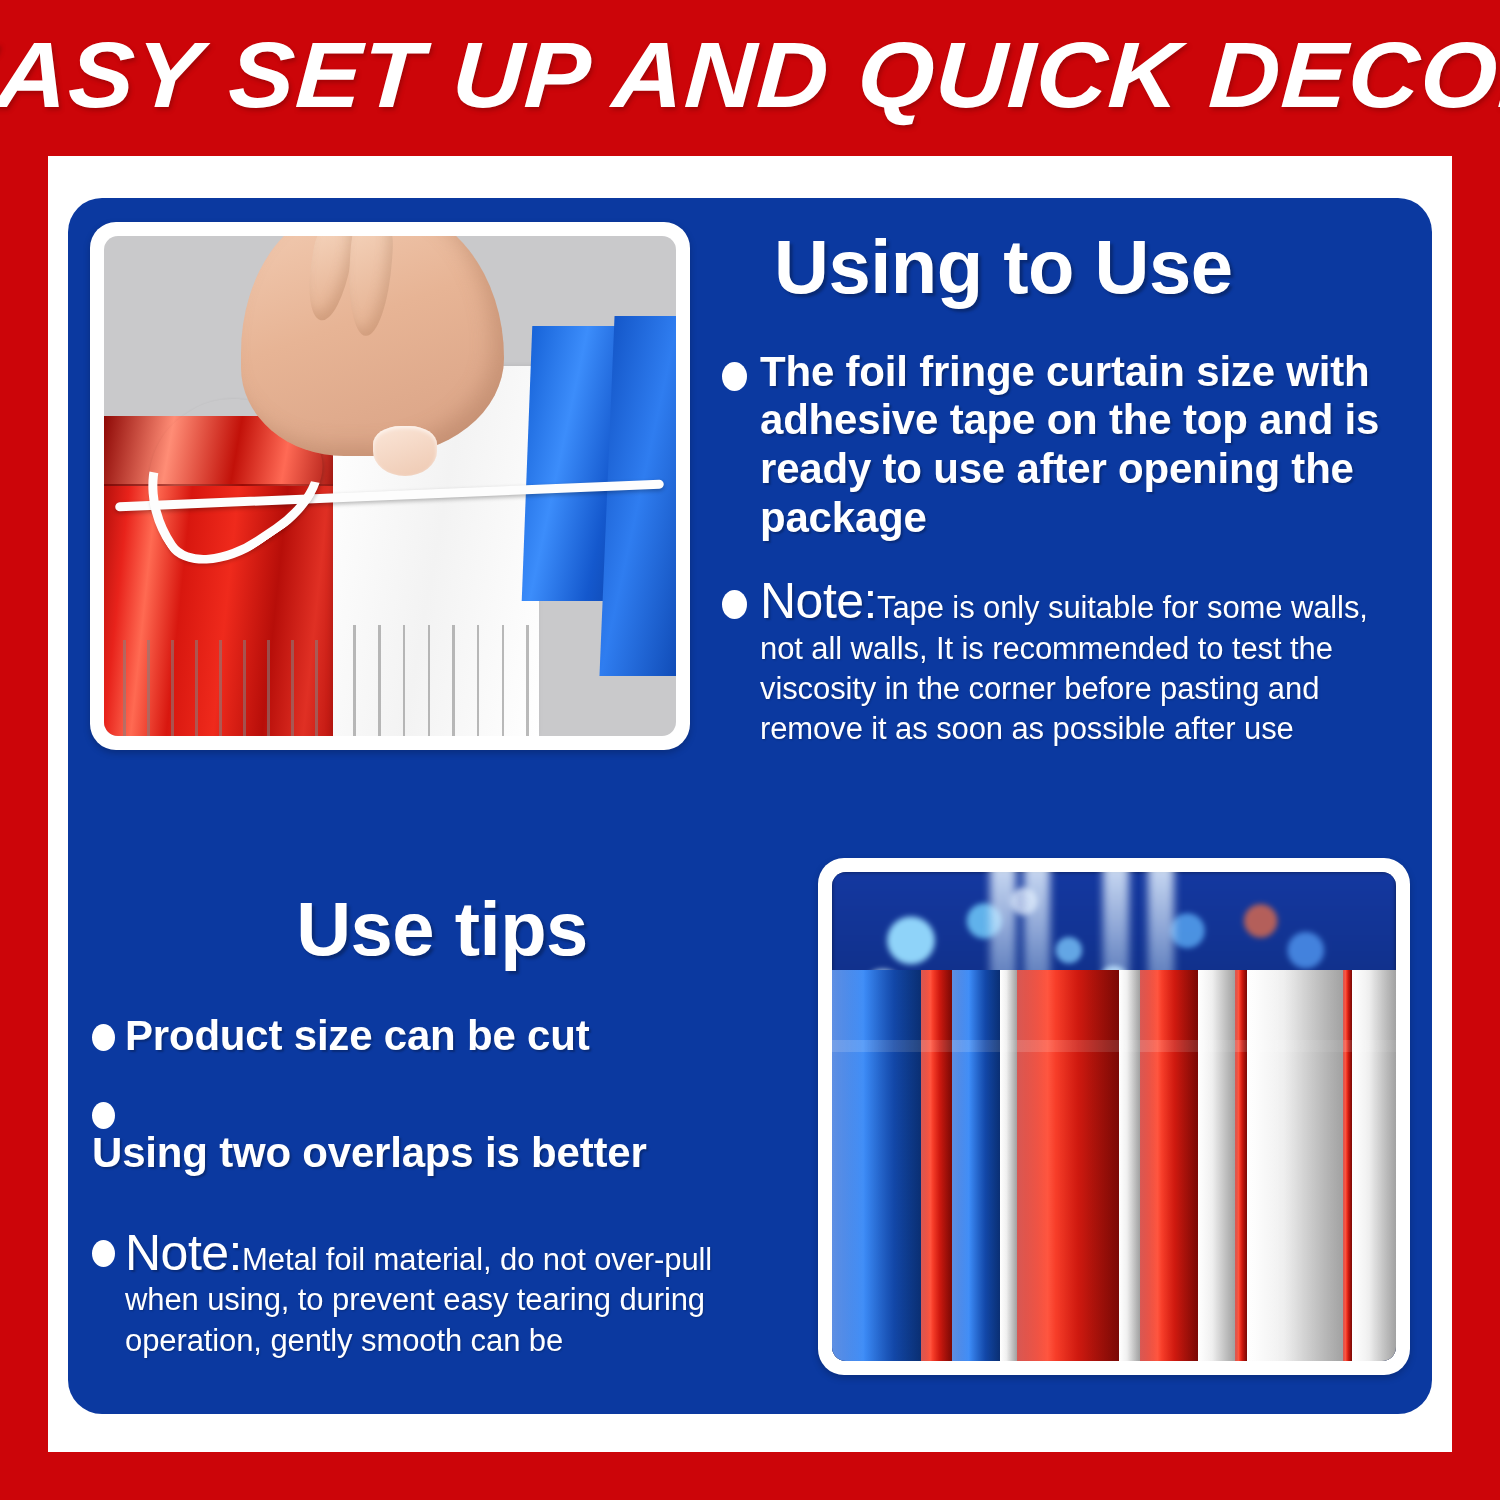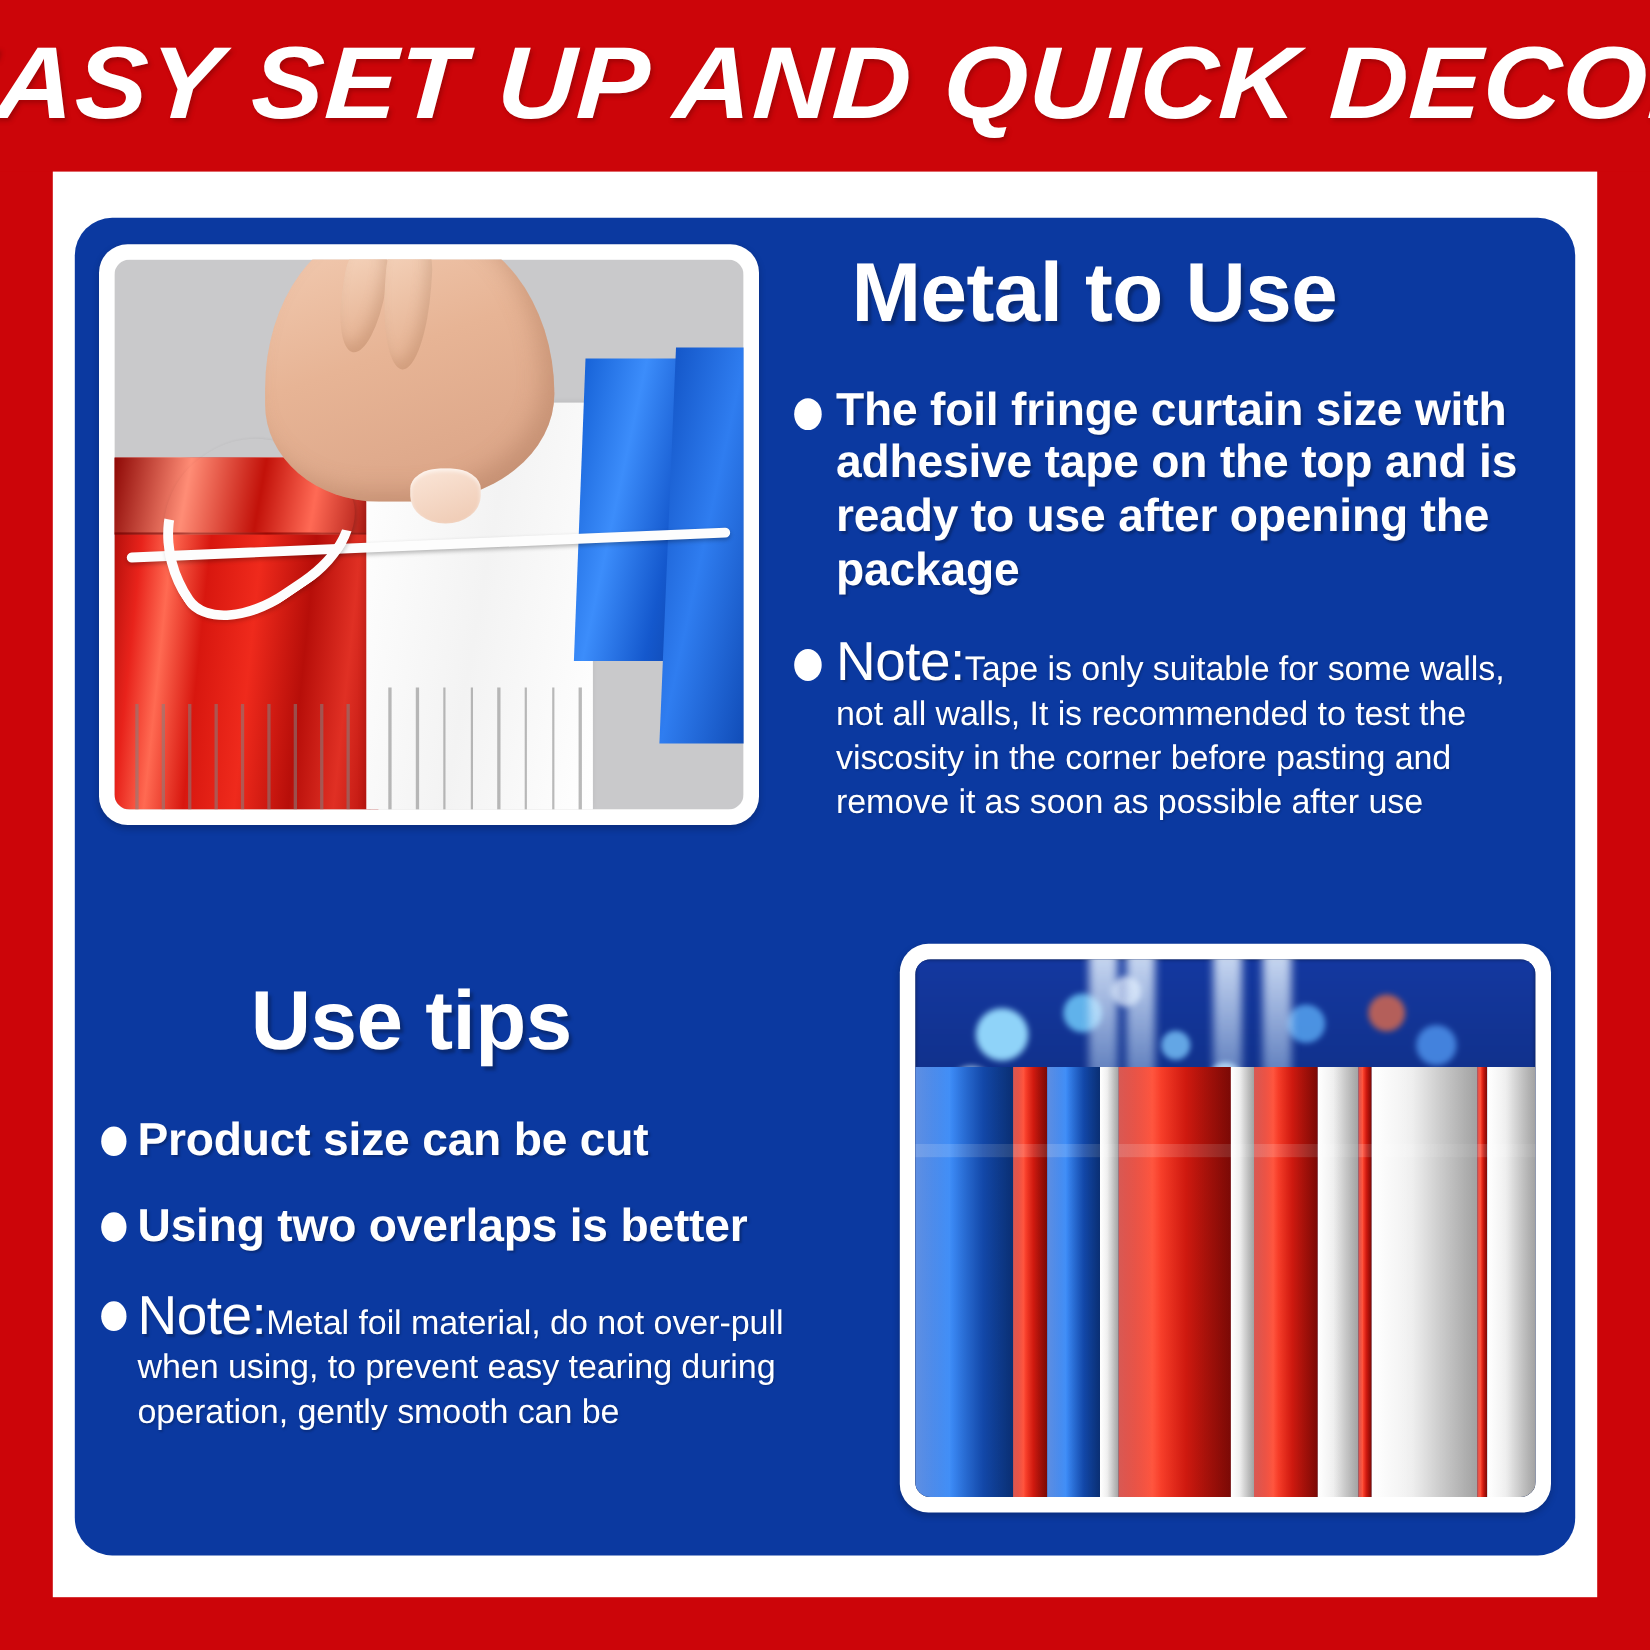--- a/index.html
+++ b/index.html
@@ -257,23 +257,23 @@
   #col-right .bullet-text { width: 628px; }
   #note-top { margin-top: 34px; }
   #note-top .note-inline { display: inline; }
 
   
   #col-left {
     position: absolute;
     left: 92px; top: 890px;
     width: 700px;
   }
-  #col-left .section-head { margin-left: 136px; margin-bottom: 44px; }
+  #col-left .section-head { margin-bottom: 44px; text-align: center; }
   #tip-1 { margin-bottom: 30px; }
-  #tip-2 { margin-bottom: 32px; }
+  #tip-2 { margin-bottom: 50px; flex-direction: column; }
 </style>
 </head>
 <body>
 
 <div id="stage">
 
   <div class="header-band">
     <div class="header-title">EASY SET UP AND QUICK DECOR</div>
   </div>
 
@@ -376,21 +376,21 @@
           <div class="strip white" style="flex-grow:1.3">
               <div class="strip-top"></div>
             </div>
         </div>
       </div>
     </div>
   </div>
 
   <div id="col-right" class="txt">
 
-    <div class="section-head">Metal to Use</div>
+    <div class="section-head">Using to Use</div>
 
     <div class="bullet-row">
       <div class="dot"></div>
       <div class="bullet-text">The foil fringe curtain size with adhesive tape on the top and is ready to use after opening the package</div>
     </div>
 
     <div class="bullet-row" id="note-top">
       <div class="dot"></div>
       <div style="width:632px;">
         <span class="note-label note-inline">Note:</span><span class="note-body note-inline">Tape is only suitable for some walls, not all walls, It is recommended to test the viscosity in the corner before pasting and remove it as soon as possible after use</span>

